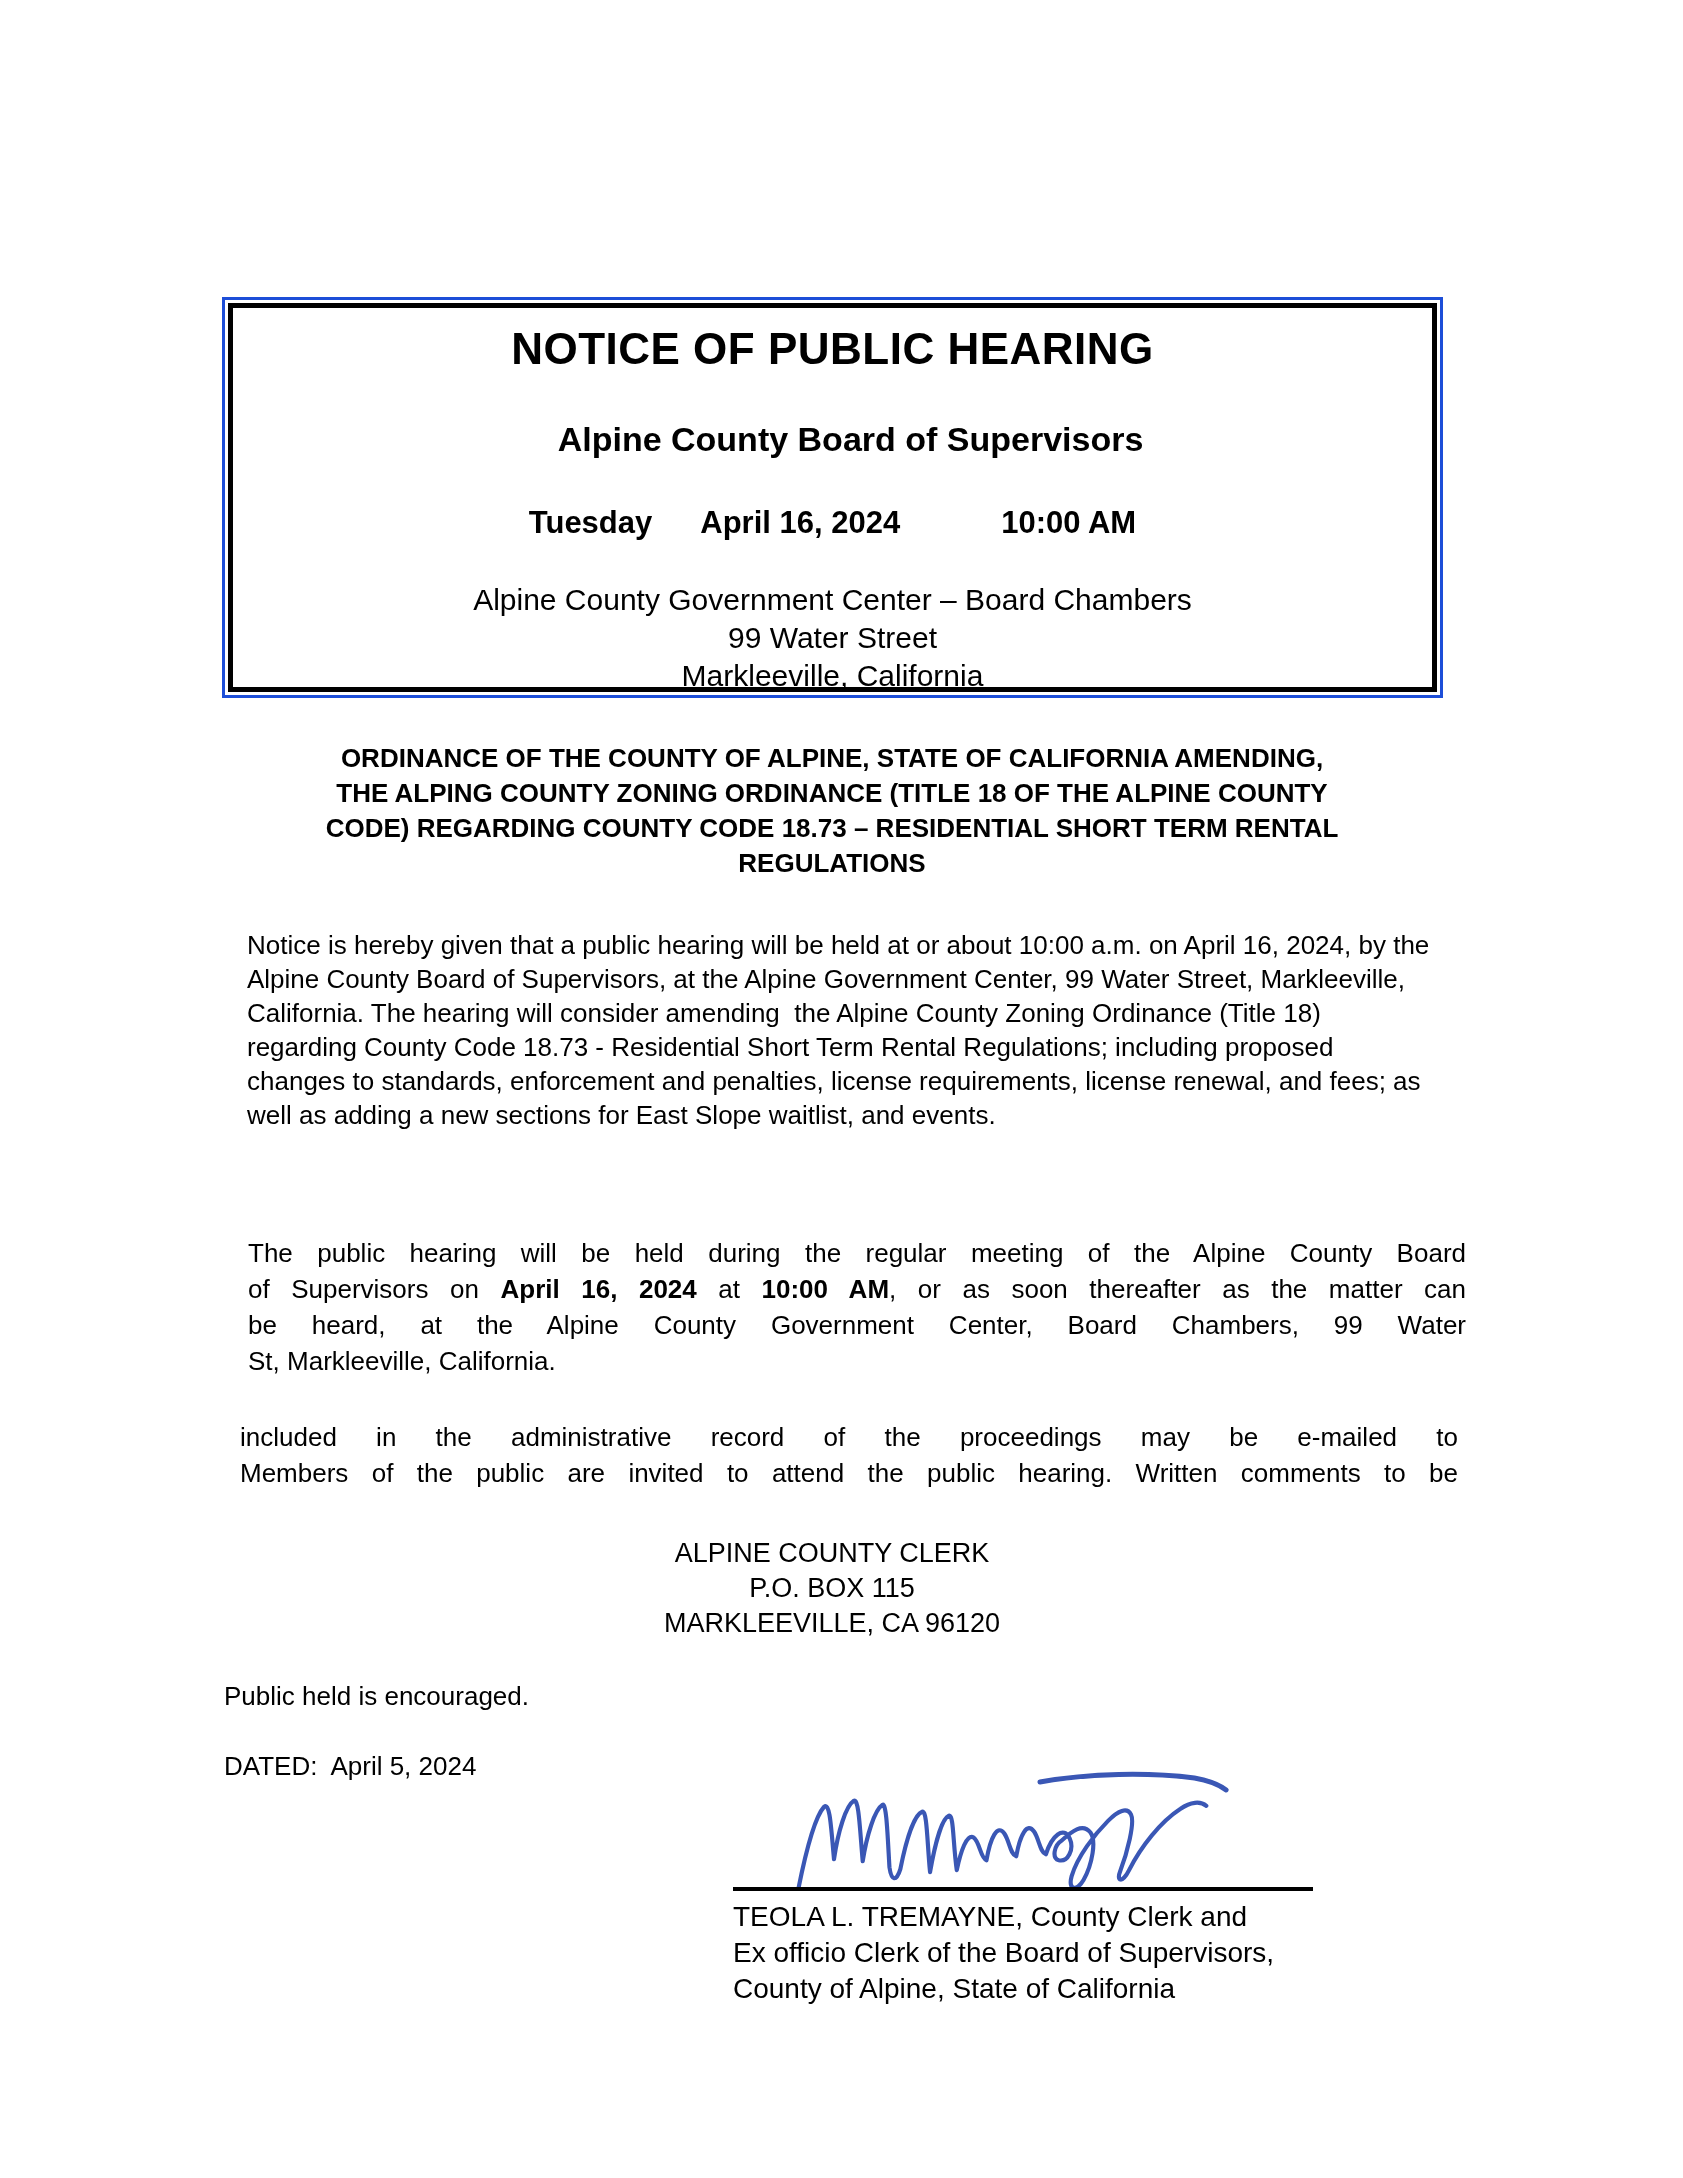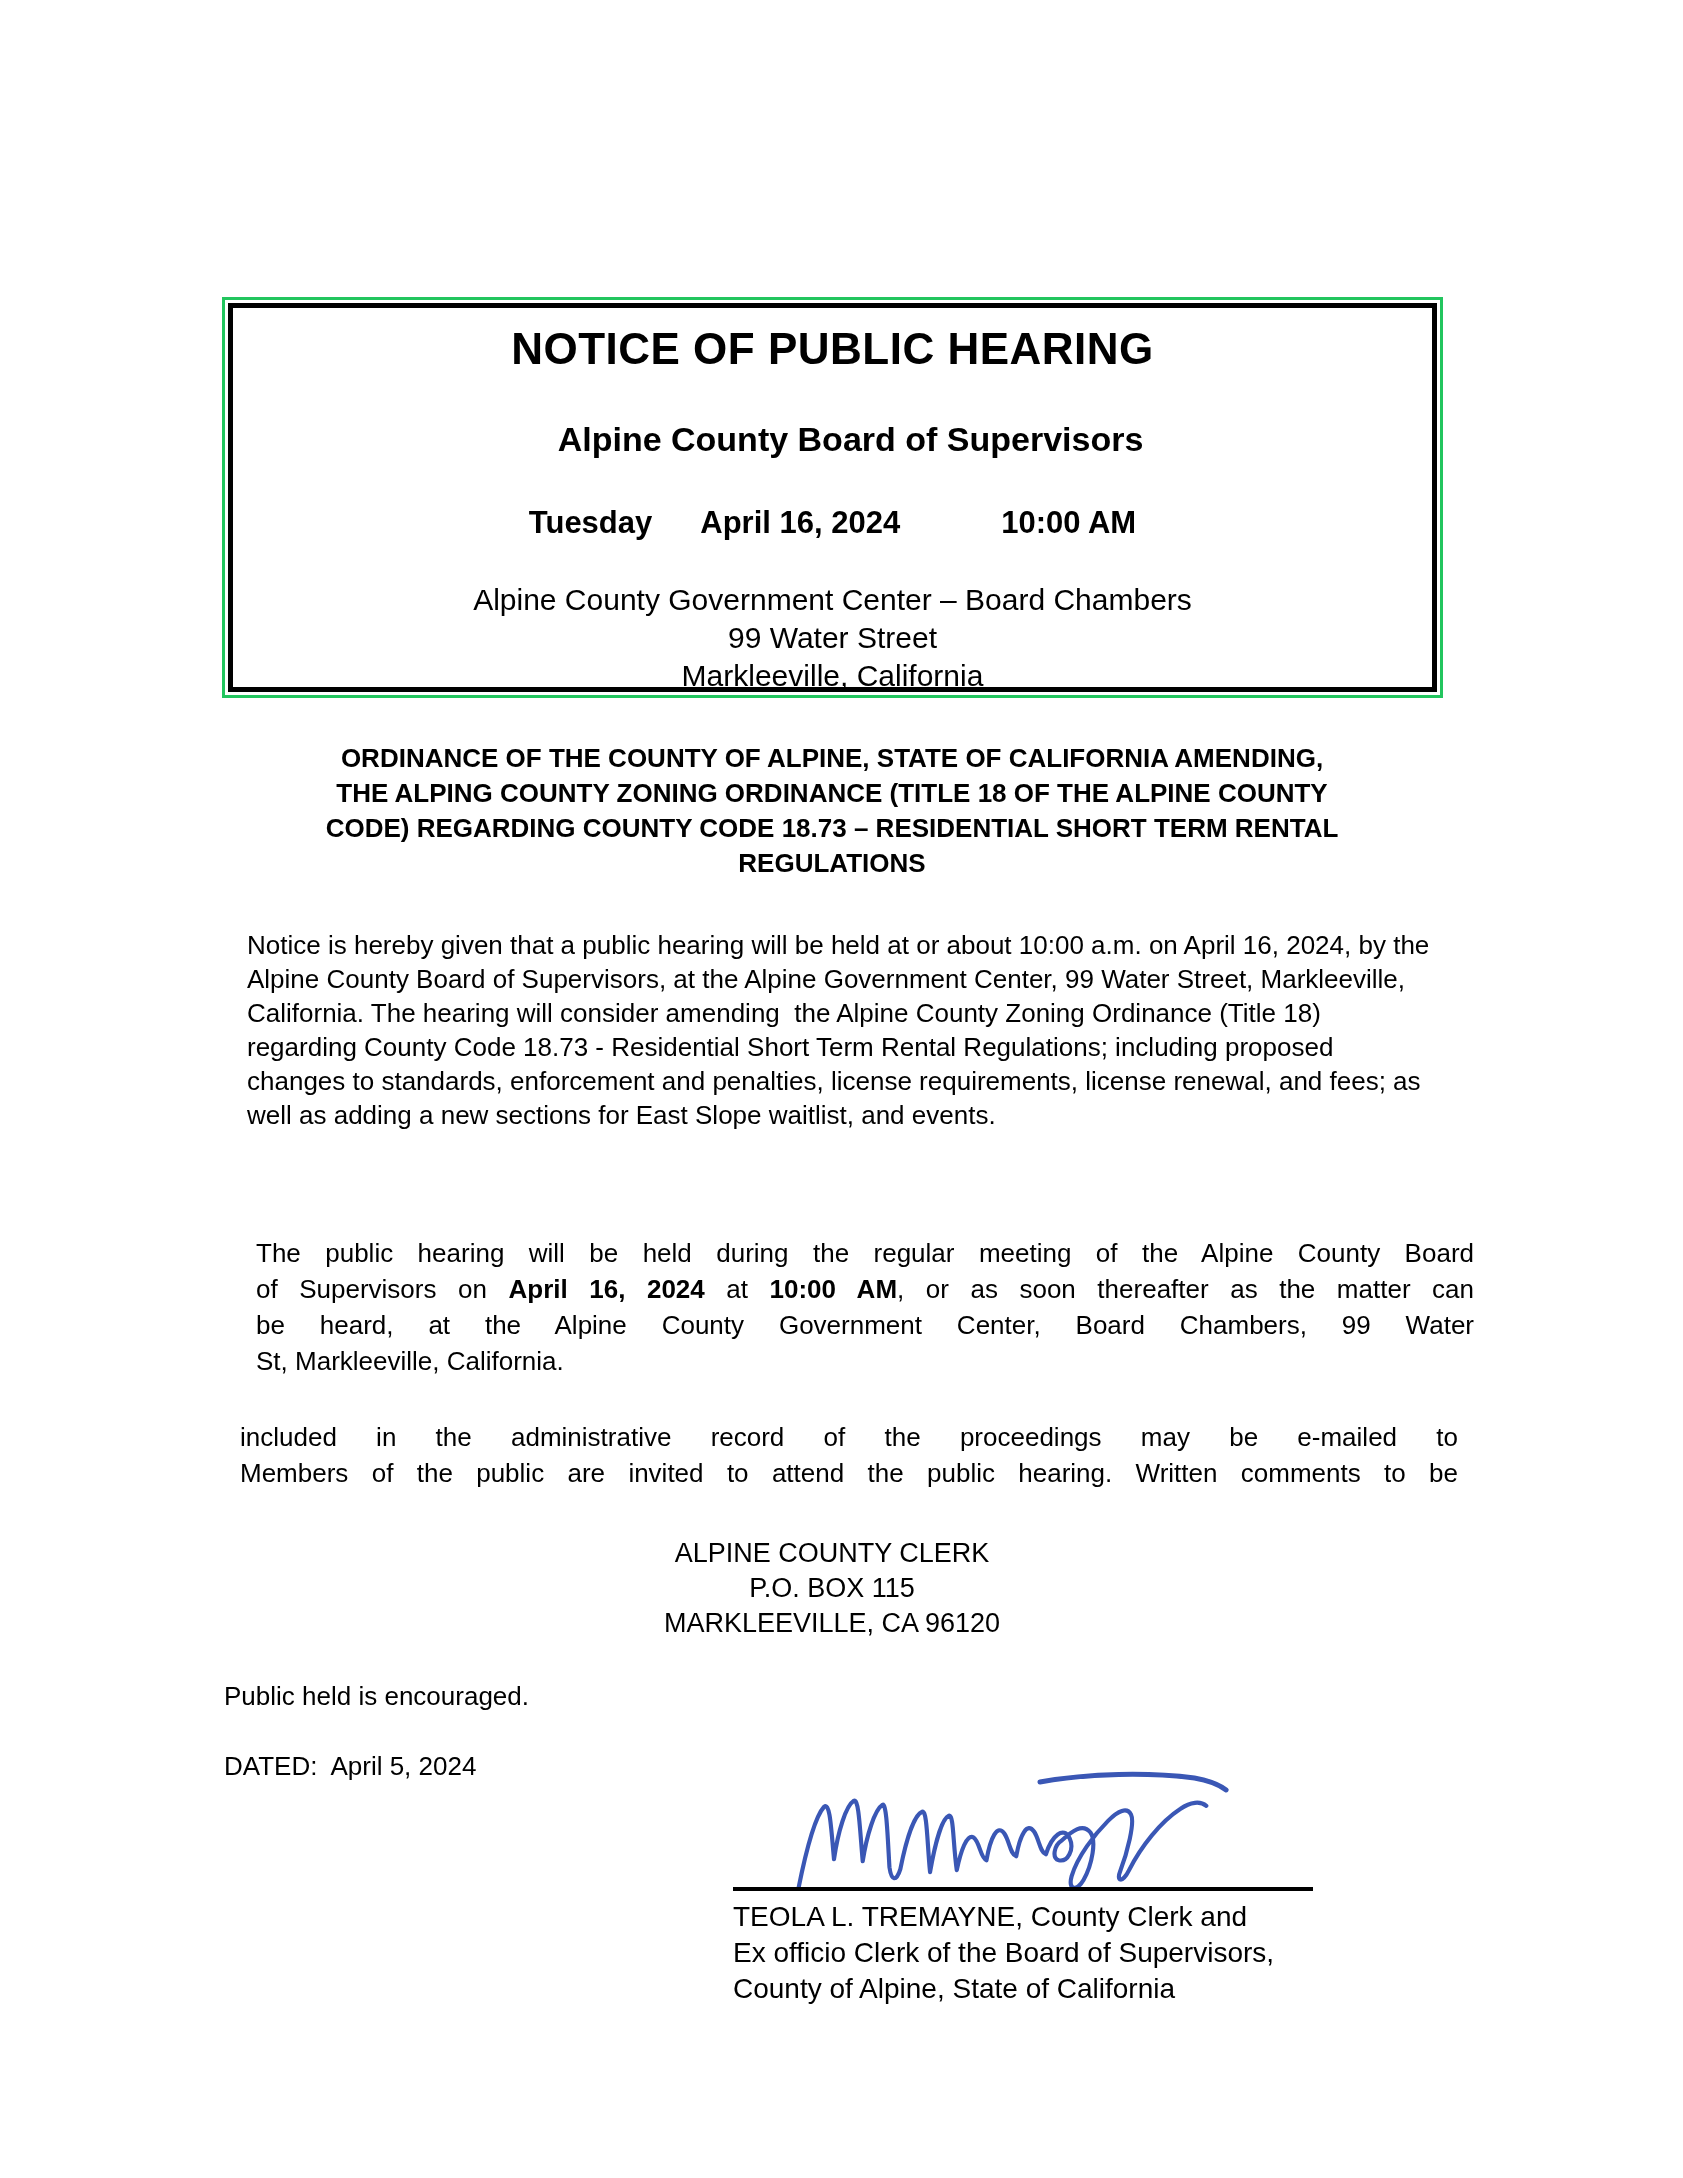--- a/index.html
+++ b/index.html
@@ -13,21 +13,21 @@
     font-family: "Liberation Sans", "DejaVu Sans", sans-serif;
     overflow: hidden;
   }
 
   
   .notice-box {
     position: absolute;
     left: 222px;
     top: 297px;
     width: 1215px;
-    border: 3px solid #22c55e;
+    border: 3px solid #1d4ed8;
   }
   .notice-box-inner {
     margin: 3px;
     border: 5px solid #000;
     height: 379px;
     text-align: center;
     overflow: hidden;
   }
   .nb-title    { margin-top: 16px; font-size: 44px; font-weight: bold; letter-spacing: 0.5px; }
   .nb-subtitle { margin-top: 46px; font-size: 34px; font-weight: bold; padding-left: 36px; }
@@ -51,21 +51,21 @@
   
   .para { position: absolute; margin: 16px; font-size: 26px; }
   .para1 {
     left: 231px;
     top: 912px;
     width: 1183px;
     line-height: 34px;
     white-space: pre-wrap;
     text-align: left;
   }
-  .para2 { left: 240px; top: 1219px; width: 1218px; line-height: 36px; }
+  .para2 { left: 232px; top: 1219px; width: 1218px; line-height: 36px; }
   .para3 { left: 224px; top: 1403px; width: 1218px; line-height: 36px; }
   .jline { text-align: justify; text-align-last: justify; }
   .bold { font-weight: bold; }
 
   .email-link { color: #0000ee; text-decoration: underline; cursor: pointer; }
 
   .clerk-address {
     position: absolute;
     left: 222px;
     top: 1536px;

